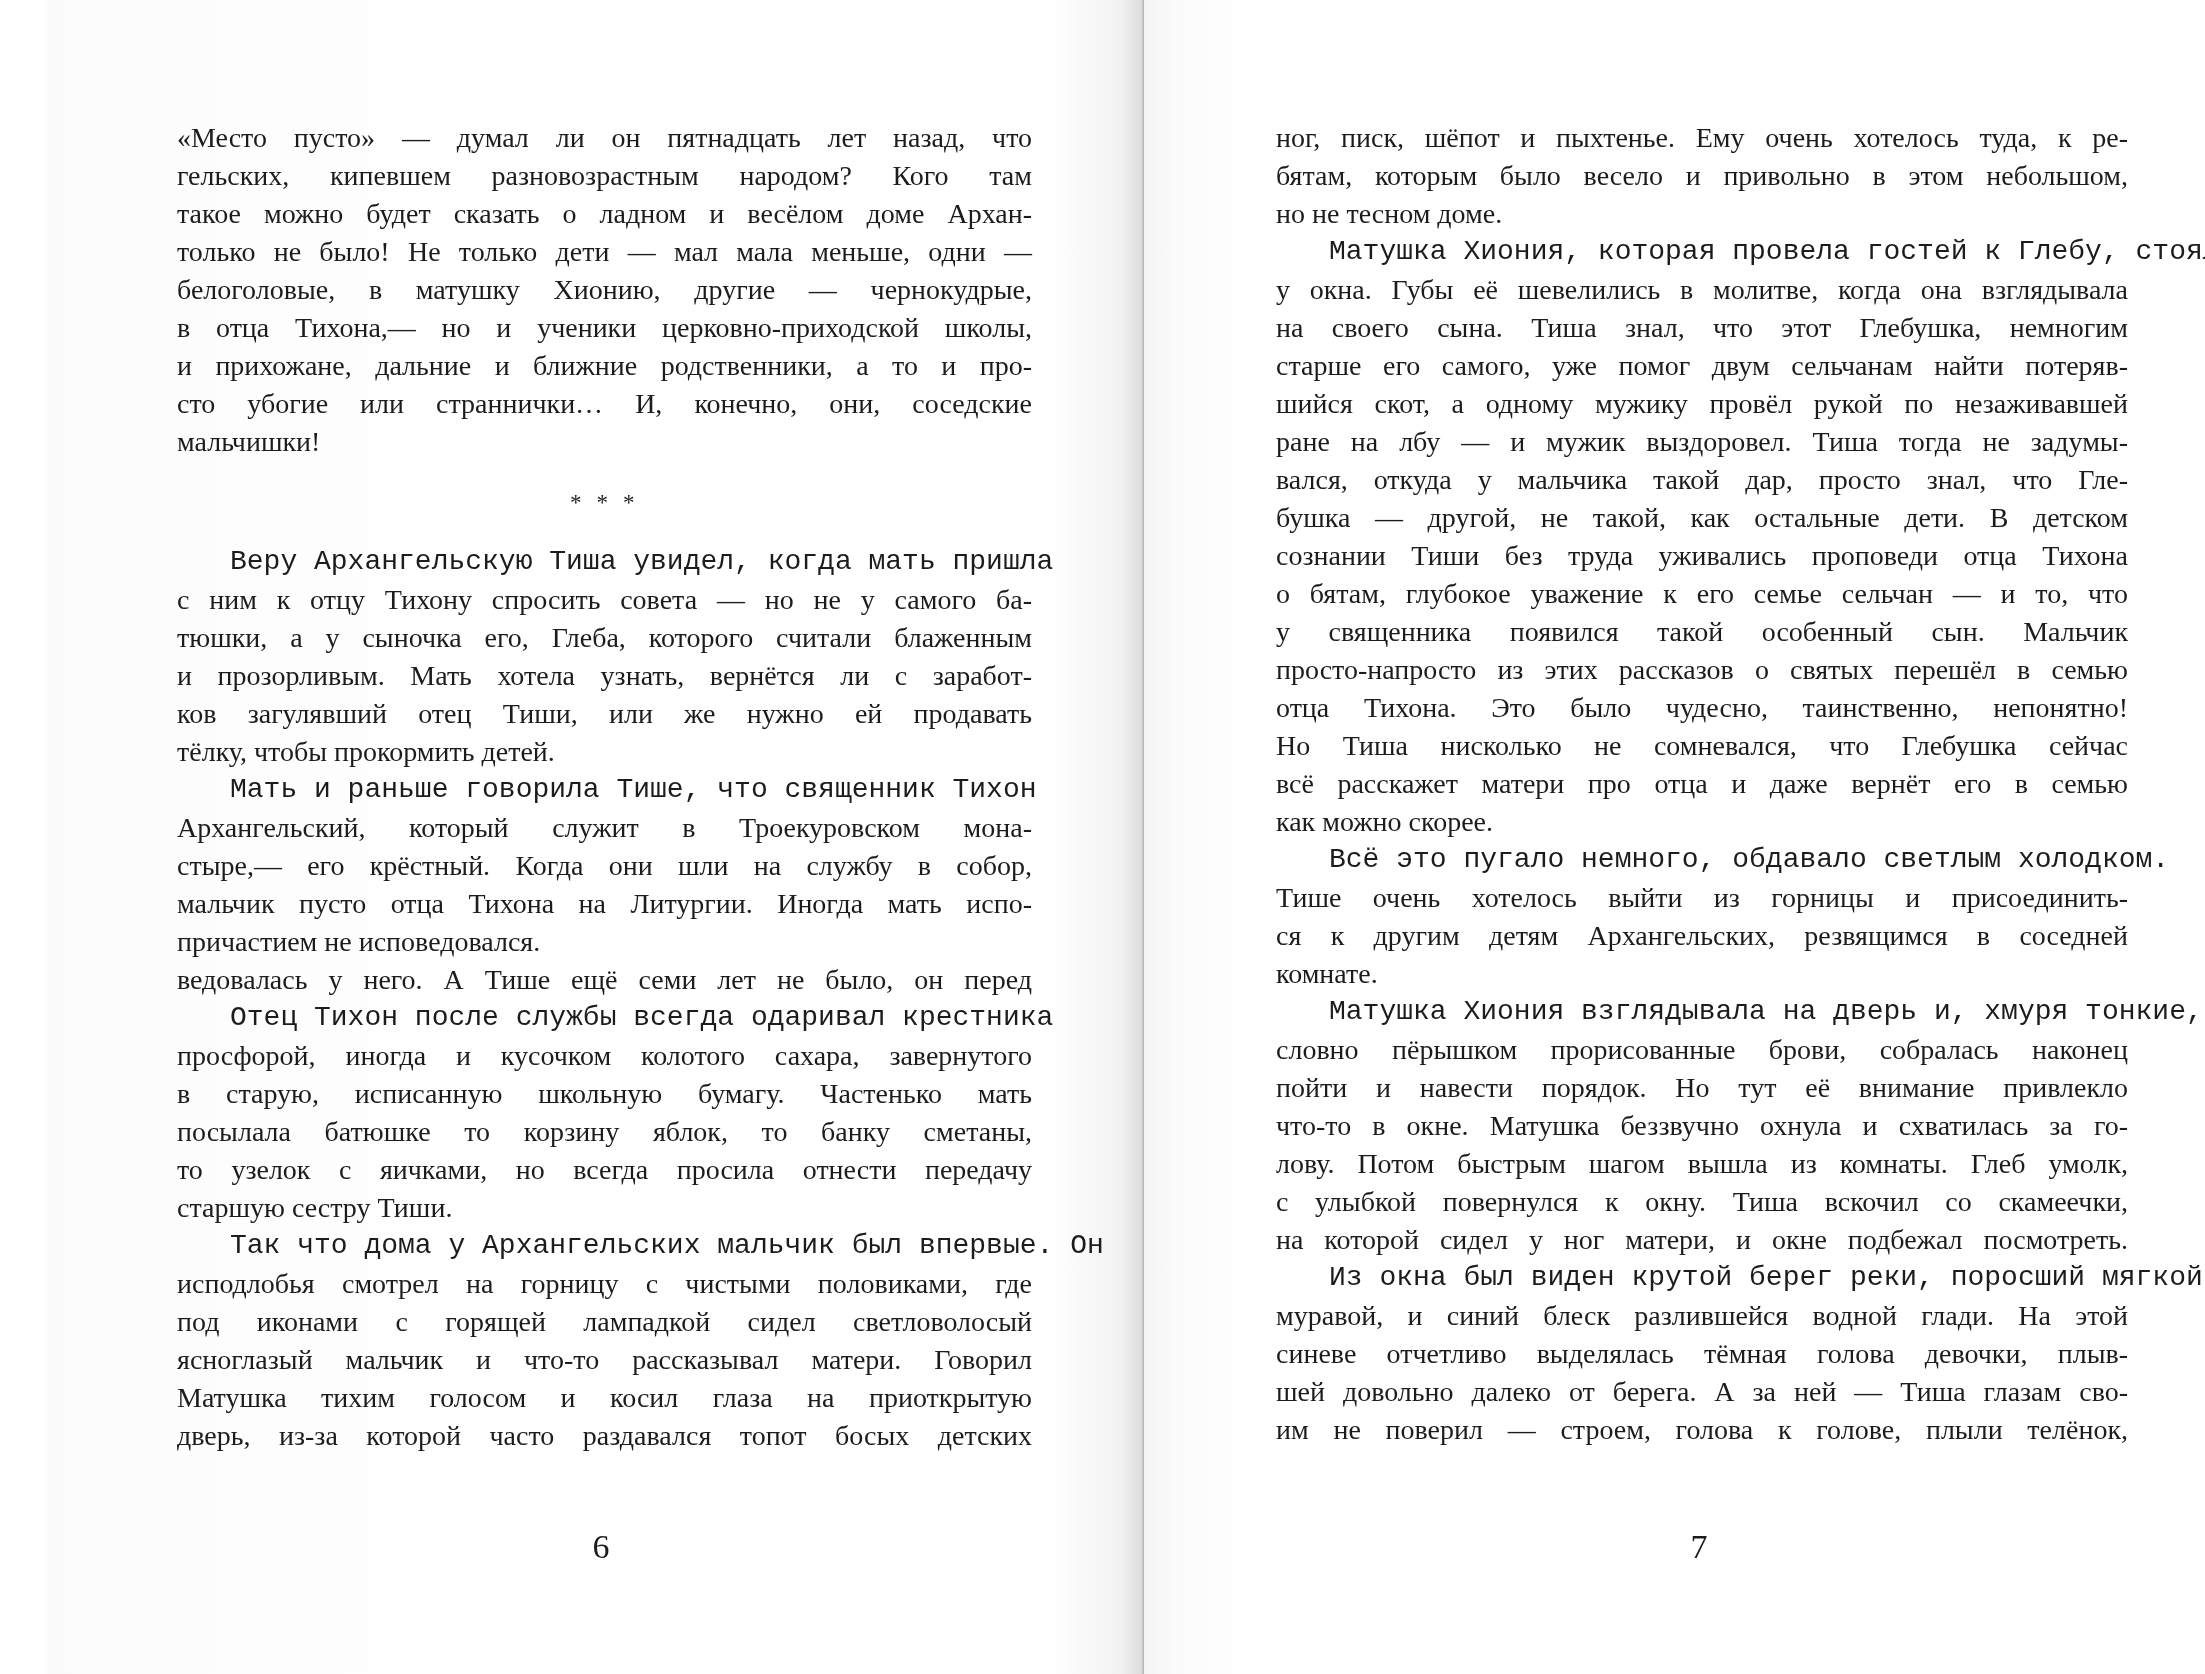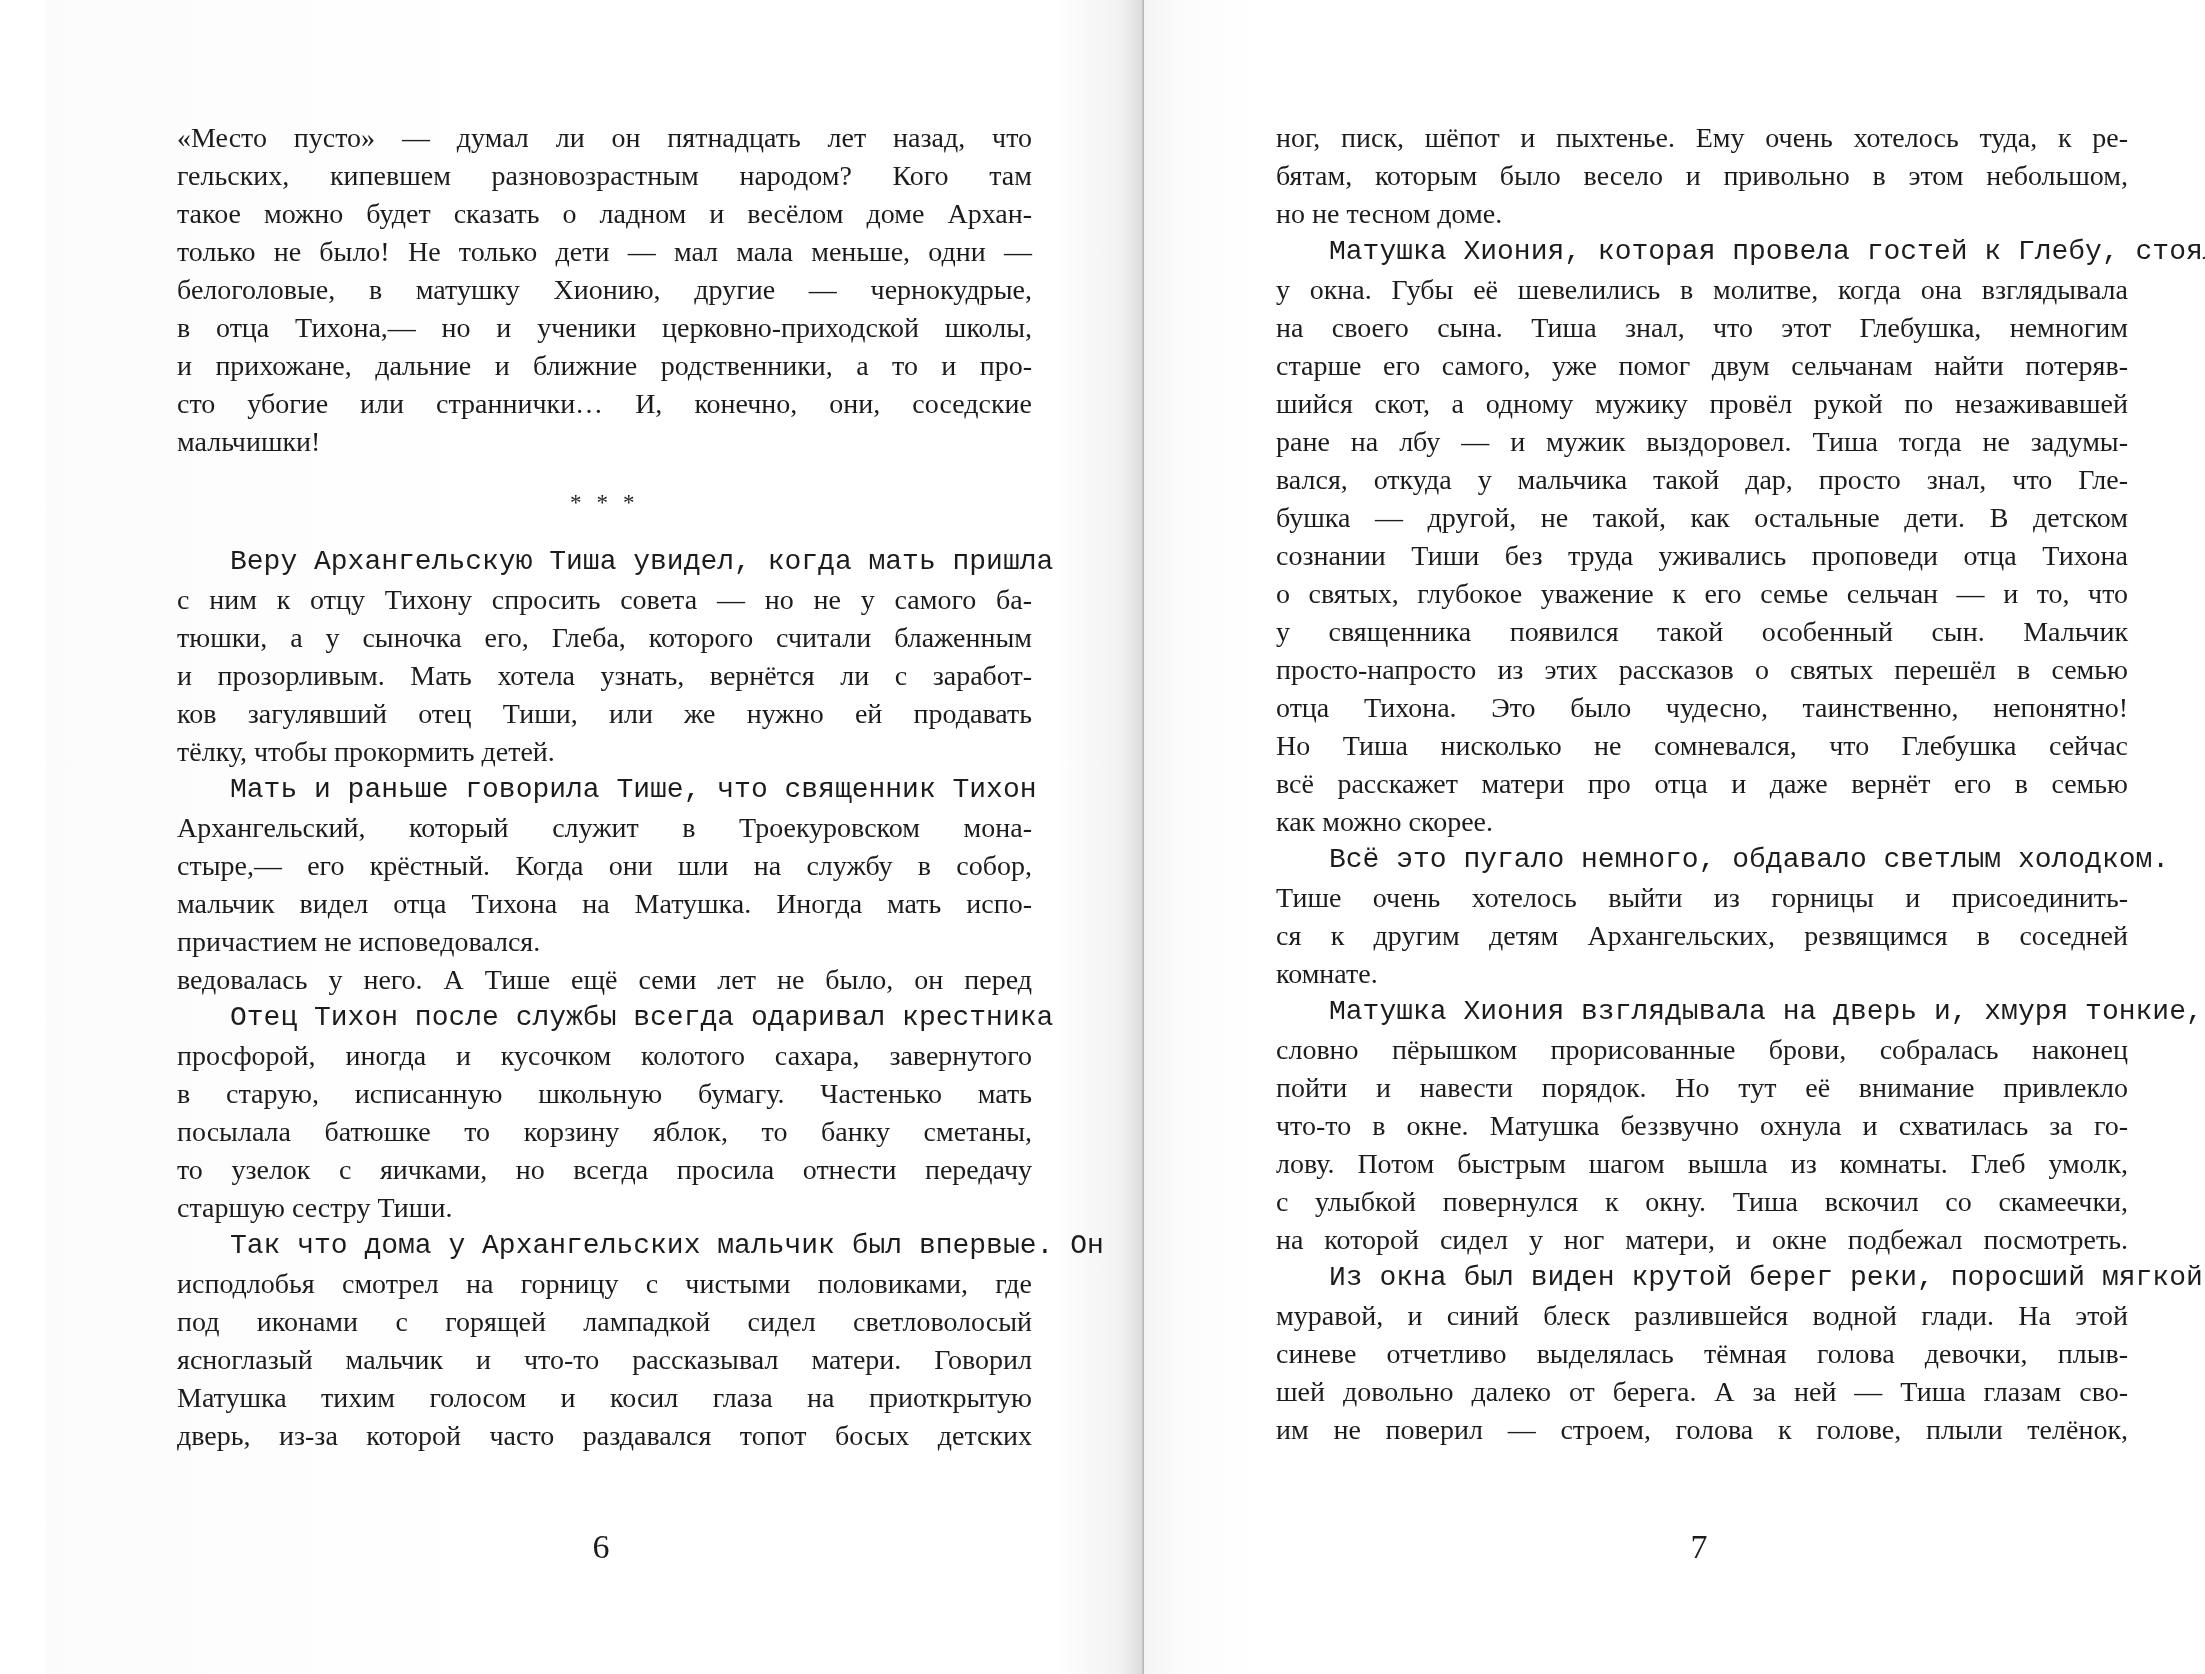--- a/index.html
+++ b/index.html
@@ -45,21 +45,21 @@
       <div id="left-section2">
           <span class="line indent">Веру Архангельскую Тиша увидел, когда мать пришла</span>
           <span class="line">с ним к отцу Тихону спросить совета — но не у самого ба-</span>
           <span class="line">тюшки, а у сыночка его, Глеба, которого считали блаженным</span>
           <span class="line">и прозорливым. Мать хотела узнать, вернётся ли с заработ-</span>
           <span class="line">ков загулявший отец Тиши, или же нужно ей продавать</span>
           <span class="line last">тёлку, чтобы прокормить детей.</span>
           <span class="line indent">Мать и раньше говорила Тише, что священник Тихон</span>
           <span class="line">Архангельский, который служит в Троекуровском мона-</span>
           <span class="line">стыре,— его крёстный. Когда они шли на службу в собор,</span>
-          <span class="line">мальчик видел отца Тихона на Матушка. Иногда мать испо-</span>
+          <span class="line">мальчик пусто отца Тихона на Литургии. Иногда мать испо-</span>
           <span class="line last">причастием не исповедовался.</span>
           <span class="line">ведовалась у него. А Тише ещё семи лет не было, он перед</span>
           <span class="line indent">Отец Тихон после службы всегда одаривал крестника</span>
           <span class="line">просфорой, иногда и кусочком колотого сахара, завернутого</span>
           <span class="line">в старую, исписанную школьную бумагу. Частенько мать</span>
           <span class="line">посылала батюшке то корзину яблок, то банку сметаны,</span>
           <span class="line">то узелок с яичками, но всегда просила отнести передачу</span>
           <span class="line last">старшую сестру Тиши.</span>
           <span class="line indent">Так что дома у Архангельских мальчик был впервые. Он</span>
           <span class="line">исподлобья смотрел на горницу с чистыми половиками, где</span>
@@ -82,21 +82,21 @@
           <span class="line last">но не тесном доме.</span>
           <span class="line indent">Матушка Хиония, которая провела гостей к Глебу, стояла</span>
           <span class="line">у окна. Губы её шевелились в молитве, когда она взглядывала</span>
           <span class="line">на своего сына. Тиша знал, что этот Глебушка, немногим</span>
           <span class="line">старше его самого, уже помог двум сельчанам найти потеряв-</span>
           <span class="line">шийся скот, а одному мужику провёл рукой по незаживавшей</span>
           <span class="line">ране на лбу — и мужик выздоровел. Тиша тогда не задумы-</span>
           <span class="line">вался, откуда у мальчика такой дар, просто знал, что Гле-</span>
           <span class="line">бушка — другой, не такой, как остальные дети. В детском</span>
           <span class="line">сознании Тиши без труда уживались проповеди отца Тихона</span>
-          <span class="line">о святых, глубокое уважение к его семье сельчан — и то, что</span>
+          <span class="line">о бятам, глубокое уважение к его семье сельчан — и то, что</span>
           <span class="line">у священника появился такой особенный сын. Мальчик</span>
           <span class="line">просто-напросто из этих рассказов о святых перешёл в семью</span>
           <span class="line">отца Тихона. Это было чудесно, таинственно, непонятно!</span>
           <span class="line">Но Тиша нисколько не сомневался, что Глебушка сейчас</span>
           <span class="line">всё расскажет матери про отца и даже вернёт его в семью</span>
           <span class="line last">как можно скорее.</span>
           <span class="line indent">Всё это пугало немного, обдавало светлым холодком.</span>
           <span class="line">Тише очень хотелось выйти из горницы и присоединить-</span>
           <span class="line">ся к другим детям Архангельских, резвящимся в соседней</span>
           <span class="line last">комнате.</span>

